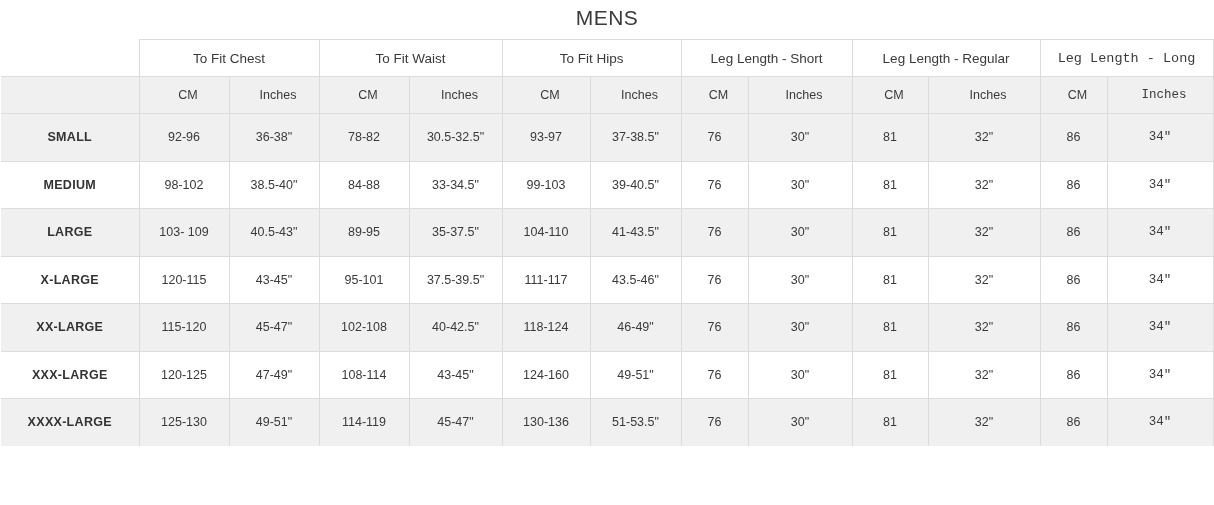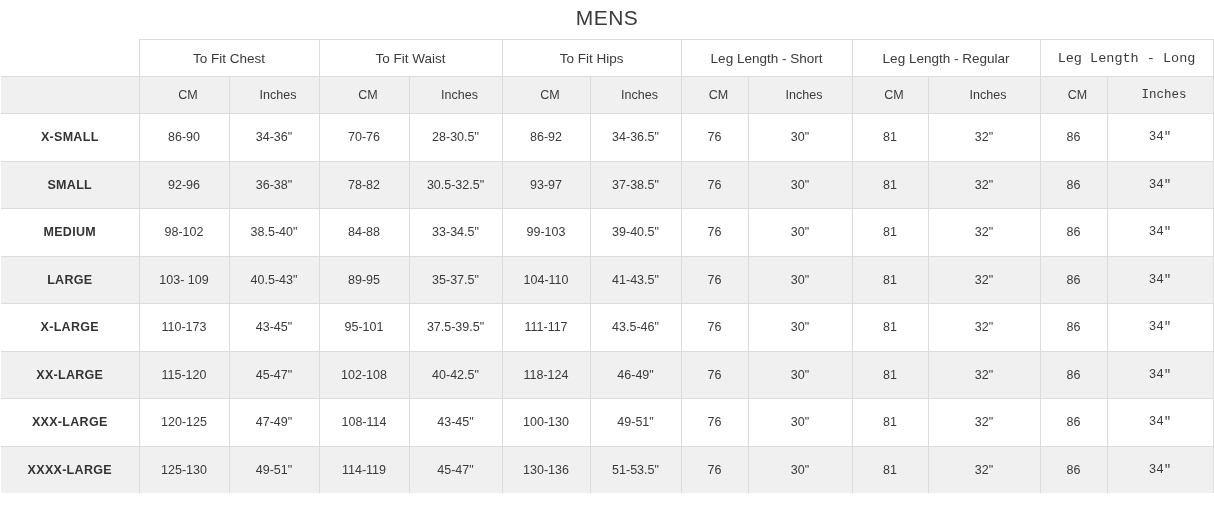--- a/index.html
+++ b/index.html
@@ -135,35 +135,20 @@
         <td>CM</td>
         <td>Inches</td>
         <td>CM</td>
         <td>Inches</td>
         <td>CM</td>
         <td>Inches</td>
         <td>CM</td>
         <td class="lastcol">Inches</td>
       </tr>
 
-      <tr class="data-row plain">
-        <td class="rowlabel">X-SMALL</td>
-        <td>86-90</td>
-        <td>34-36"</td>
-        <td>70-76</td>
-        <td>28-30.5"</td>
-        <td>86-92</td>
-        <td>34-36.5"</td>
-        <td>76</td>
-        <td>30"</td>
-        <td>81</td>
-        <td>32"</td>
-        <td>86</td>
-        <td class="lastcol">34"</td>
-      </tr>
 
       <tr class="data-row shaded">
         <td class="rowlabel">SMALL</td>
         <td>92-96</td>
         <td>36-38"</td>
         <td>78-82</td>
         <td>30.5-32.5"</td>
         <td>93-97</td>
         <td>37-38.5"</td>
         <td>76</td>
@@ -201,21 +186,21 @@
         <td>76</td>
         <td>30"</td>
         <td>81</td>
         <td>32"</td>
         <td>86</td>
         <td class="lastcol">34"</td>
       </tr>
 
       <tr class="data-row plain">
         <td class="rowlabel">X-LARGE</td>
-        <td>110-173</td>
+        <td>120-115</td>
         <td>43-45"</td>
         <td>95-101</td>
         <td>37.5-39.5"</td>
         <td>111-117</td>
         <td>43.5-46"</td>
         <td>76</td>
         <td>30"</td>
         <td>81</td>
         <td>32"</td>
         <td>86</td>
@@ -237,21 +222,21 @@
         <td>86</td>
         <td class="lastcol">34"</td>
       </tr>
 
       <tr class="data-row plain">
         <td class="rowlabel">XXX-LARGE</td>
         <td>120-125</td>
         <td>47-49"</td>
         <td>108-114</td>
         <td>43-45"</td>
-        <td>100-130</td>
+        <td>124-160</td>
         <td>49-51"</td>
         <td>76</td>
         <td>30"</td>
         <td>81</td>
         <td>32"</td>
         <td>86</td>
         <td class="lastcol">34"</td>
       </tr>
 
       <tr class="data-row shaded bottom-row">

